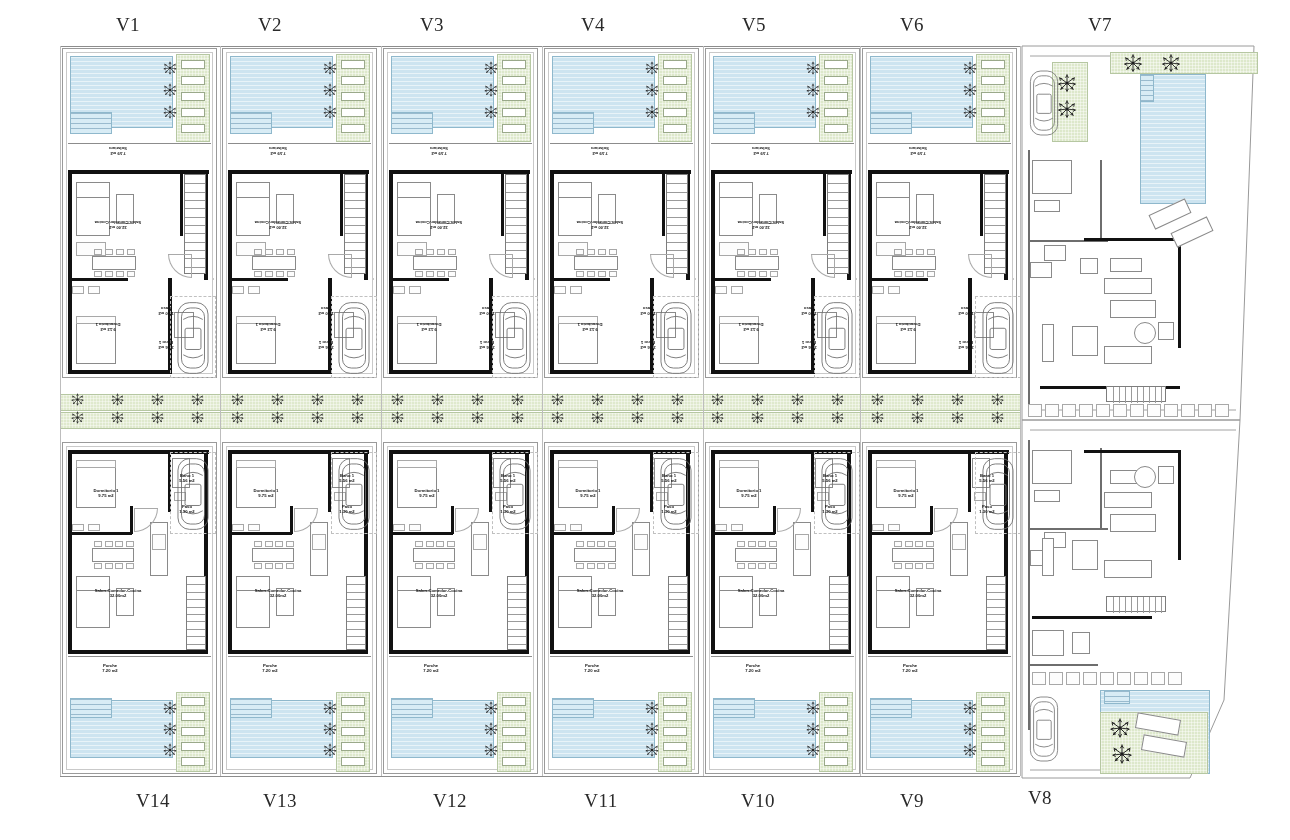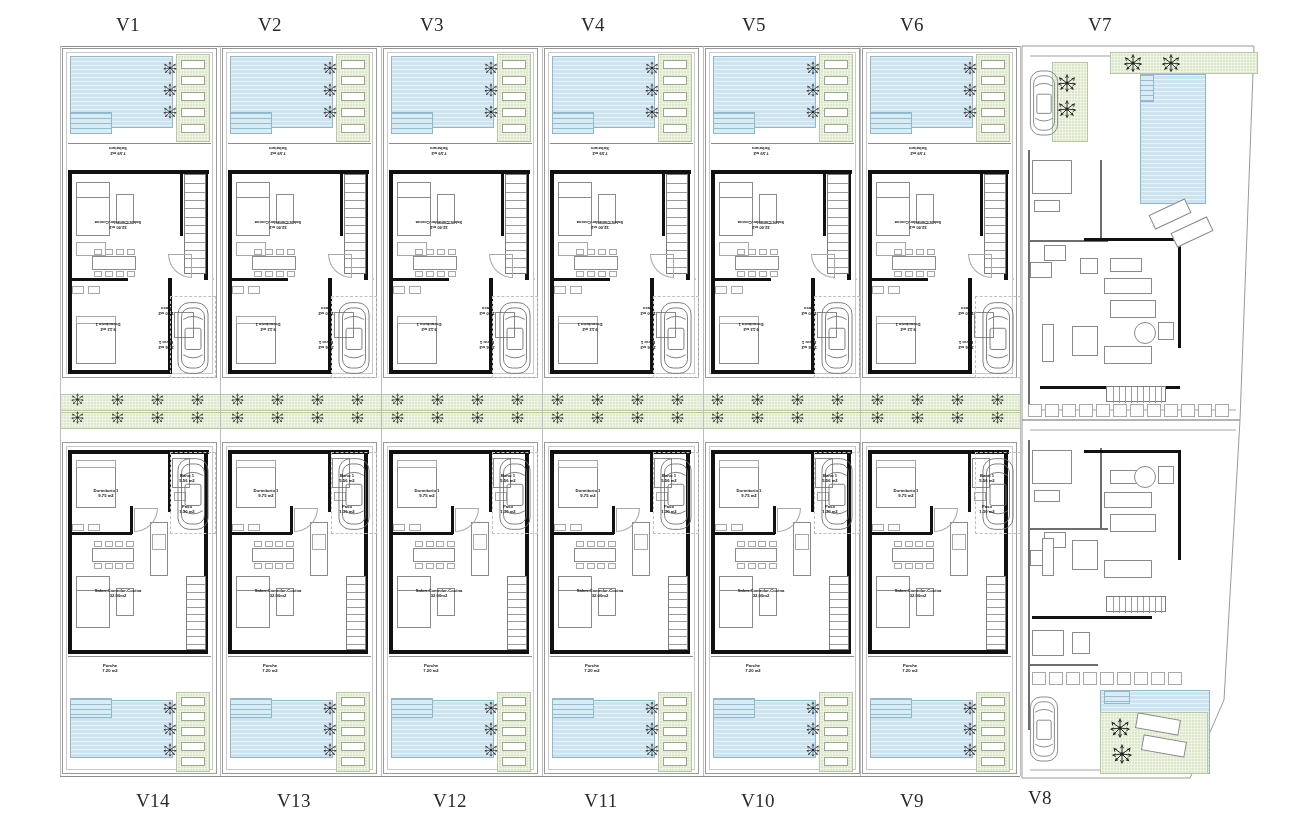--- a/index.html
+++ b/index.html
@@ -69,21 +69,21 @@
 
   <div class="unit-label" style="left:88px;top:14px">V1</div>
   <div class="unit-label" style="left:230px;top:14px">V2</div>
   <div class="unit-label" style="left:392px;top:14px">V3</div>
   <div class="unit-label" style="left:553px;top:14px">V4</div>
   <div class="unit-label" style="left:714px;top:14px">V5</div>
   <div class="unit-label" style="left:872px;top:14px">V6</div>
   <div class="unit-label" style="left:1060px;top:14px">V7</div>
 
   <div class="unit-label" style="left:113px;top:790px">V14</div>
-  <div class="unit-label" style="left:254px;top:790px">V13</div>
+  <div class="unit-label" style="left:240px;top:790px">V13</div>
   <div class="unit-label" style="left:410px;top:790px">V12</div>
   <div class="unit-label" style="left:561px;top:790px">V11</div>
   <div class="unit-label" style="left:718px;top:790px">V10</div>
   <div class="unit-label" style="left:872px;top:790px">V9</div>
   <div class="unit-label" style="left:1000px;top:787px">V8</div>
 
   <div class="thin" style="left:60px;top:46px;width:960px;height:1px"></div>
   <div class="thin" style="left:60px;top:46px;width:1px;height:730px"></div>
   <div class="thin" style="left:60px;top:776px;width:960px;height:1px"></div>
 

